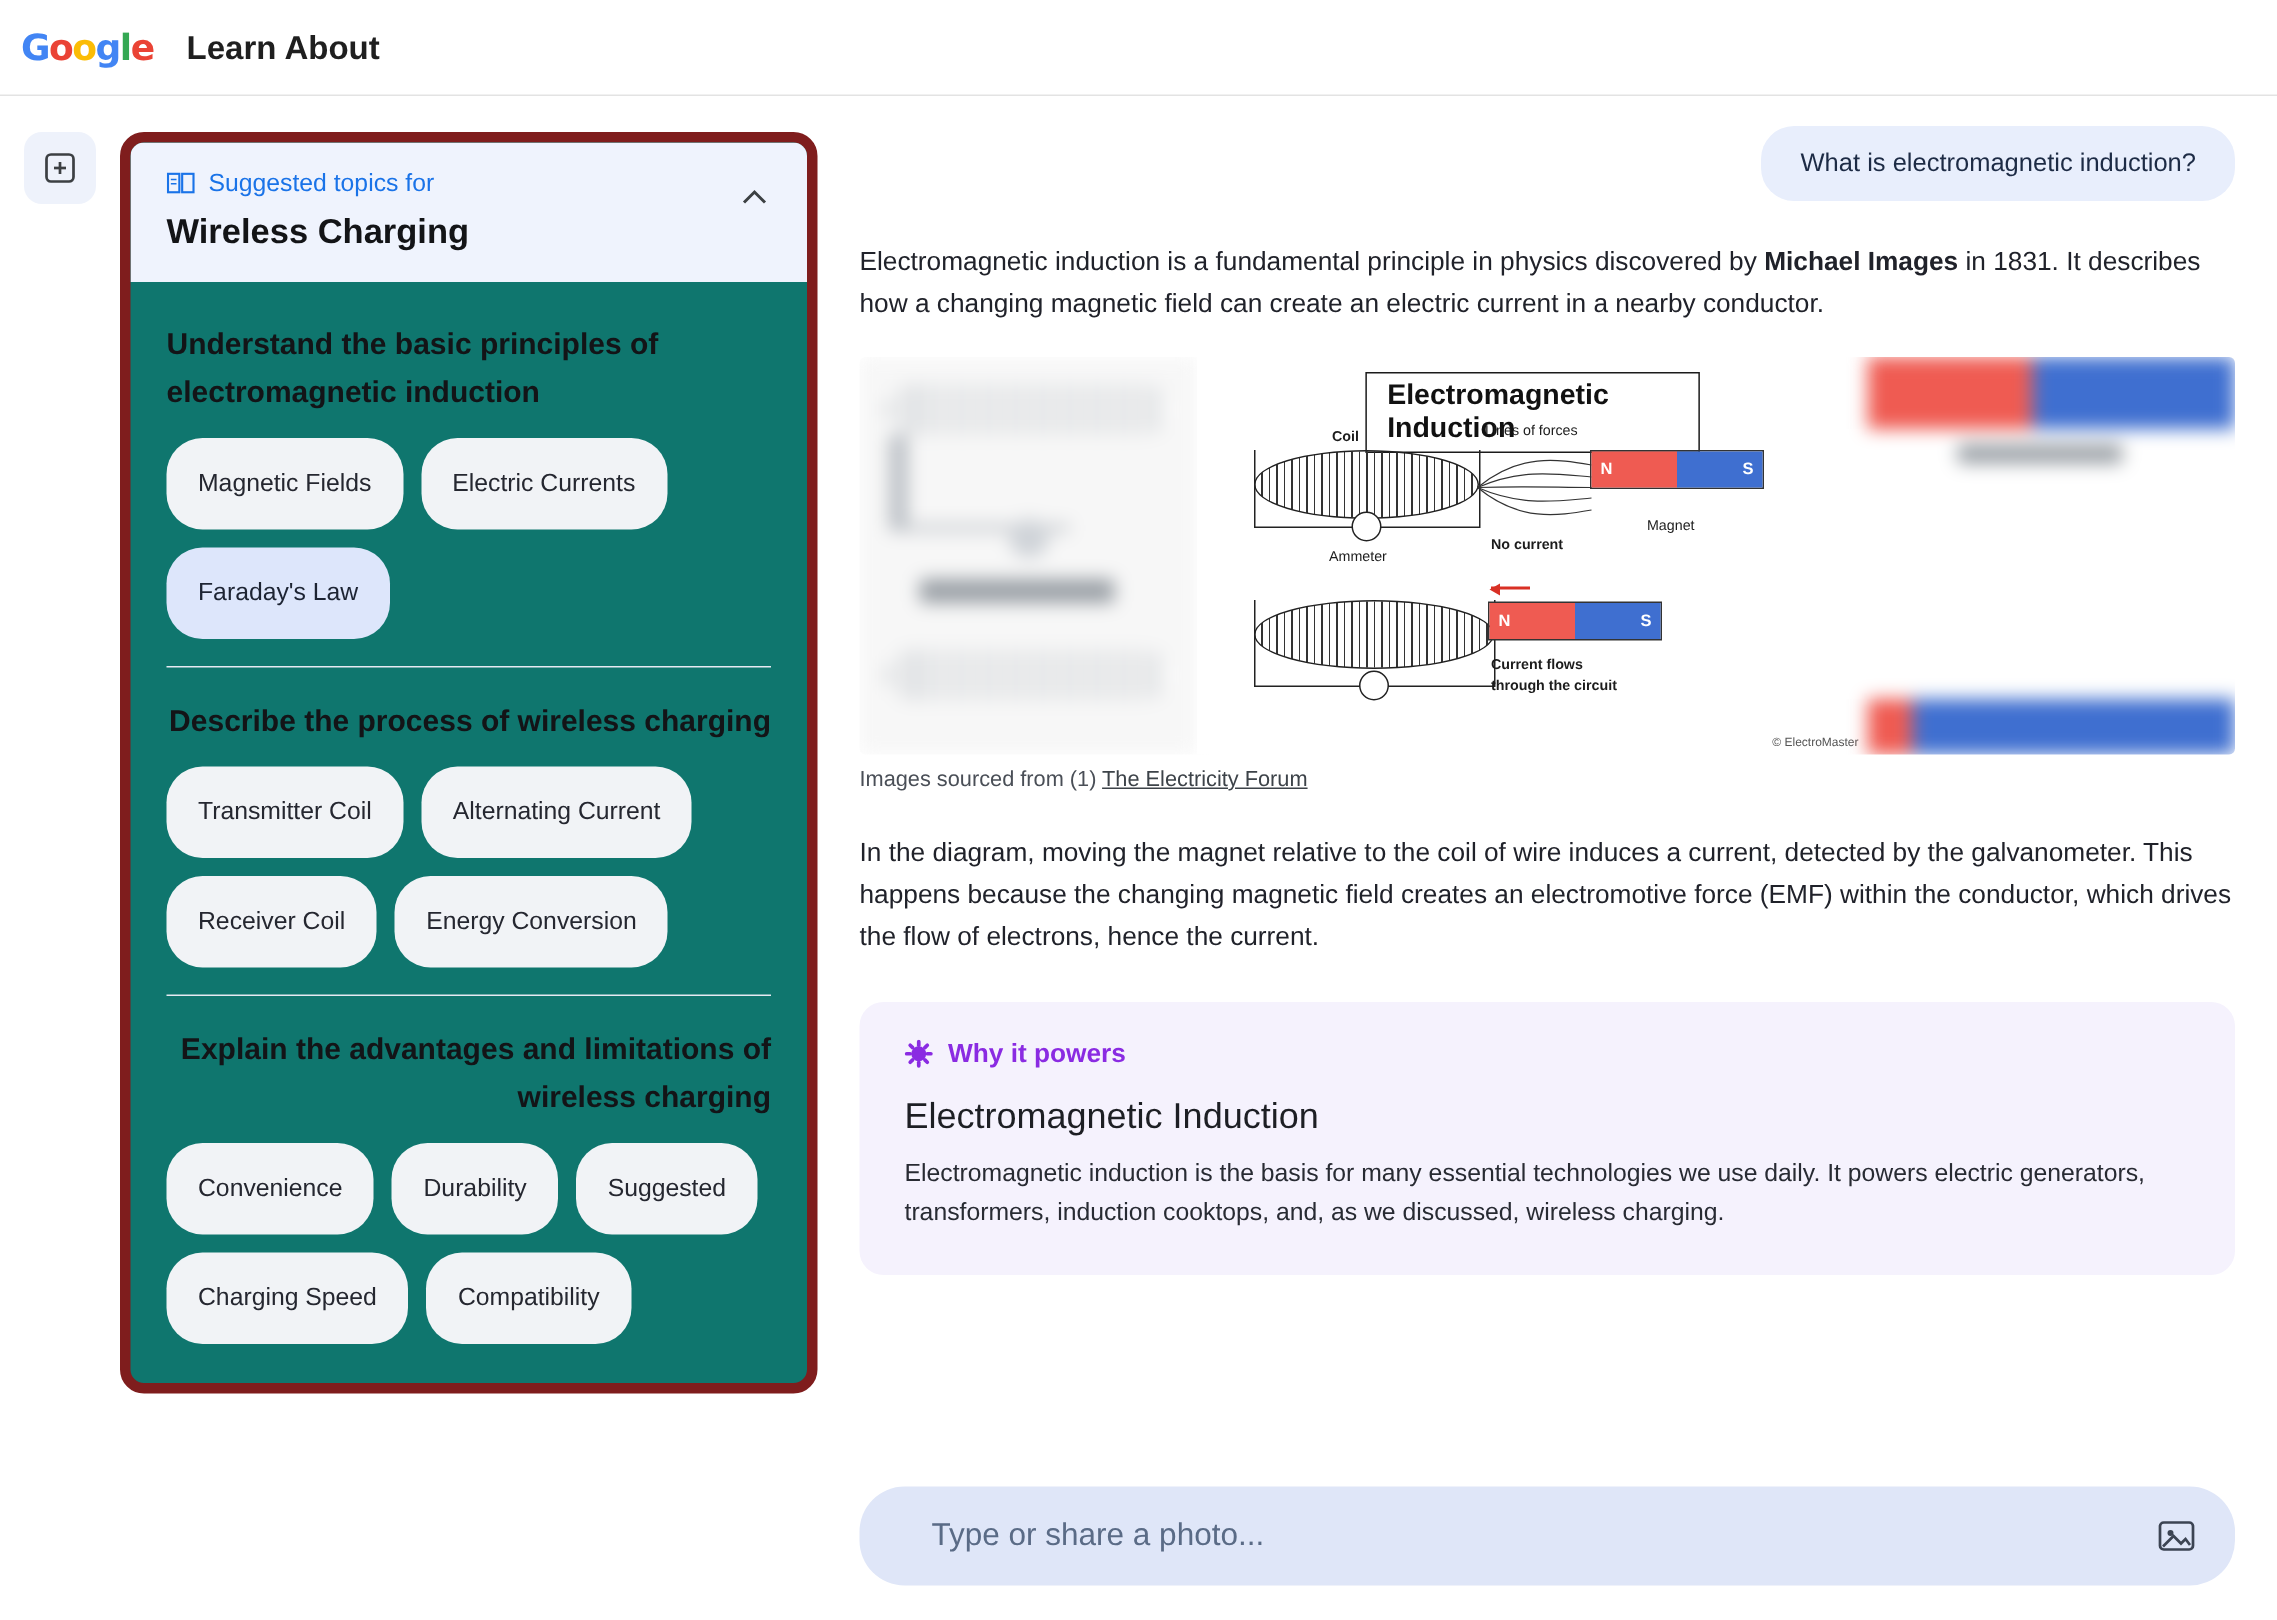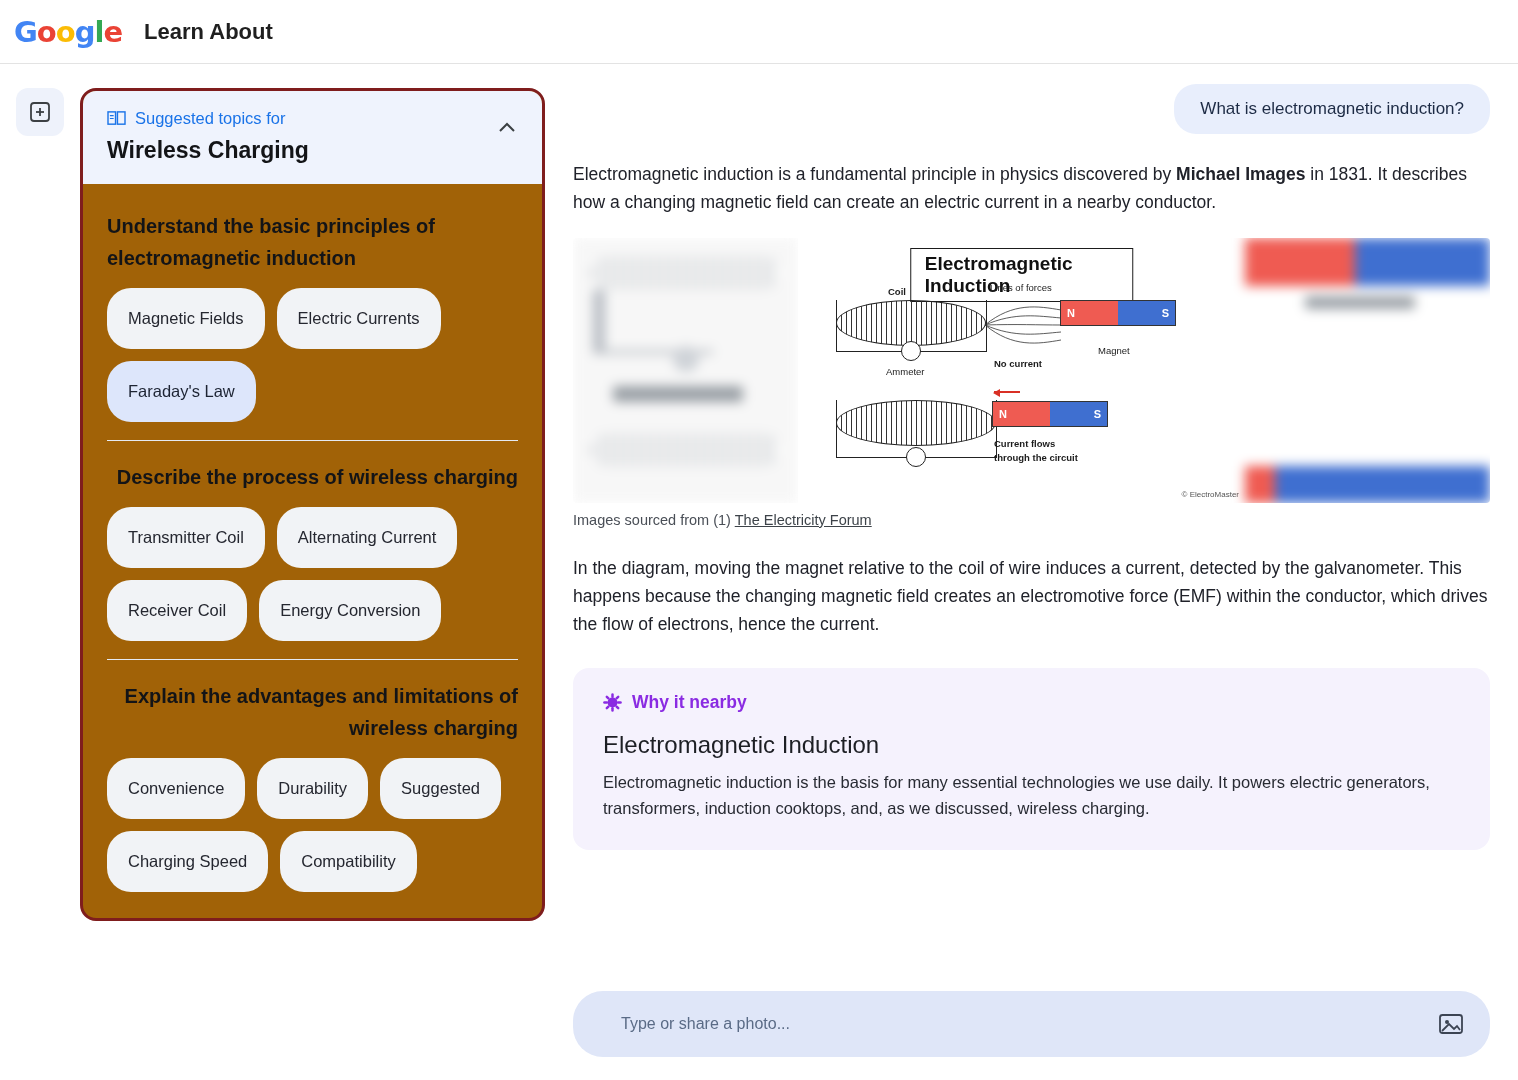--- a/index.html
+++ b/index.html
@@ -14,21 +14,21 @@
   
   .header {
     height: 64px;
     border-bottom: 1px solid #e3e3e3;
     display: flex;
     align-items: center;
     padding: 0 0 0 14px;
     background: #fff;
   }
   .glogo {
-    font-size: 29px;
+    font-size: 24px;
     font-weight: bold;
     letter-spacing: -1px;
     font-family: "DejaVu Sans", sans-serif;
     user-select: none;
   }
   .glogo span { display: inline-block; }
   .app-title {
     margin-left: 22px;
     font-size: 22px;
     color: #1f1f1f;
@@ -59,23 +59,23 @@
     cursor: pointer;
   }
 
   
   .sidebar {
     width: 465px;
     flex: 0 0 465px;
     padding-top: 24px;
   }
   .panel {
-    border: 3px solid #7f1d1d;
+    border: 7px solid #7f1d1d;
     border-radius: 16px;
-    background: #a16207;
+    background: #0f766e;
     overflow: hidden;
   }
   .panel-head {
     background: #eff3fd;
     padding: 18px 24px 20px 24px;
     position: relative;
   }
   .panel-head .eyebrow {
     display: flex; align-items: center; gap: 9px;
     color: #1a73e8;
@@ -261,21 +261,21 @@
     background: #dfe6f8;
     border-radius: 30px;
     height: 66px;
     display: flex;
     align-items: center;
     padding: 0 24px 0 46px;
   }
   .composer input {
     flex: 1 1 auto;
     border: none; background: transparent; outline: none;
-    font-size: 16px; color: #3d4a63;
+    font-size: 21px; color: #3d4a63;
     font-family: "Liberation Sans", sans-serif;
   }
   .composer input::placeholder { color: #5a6b86; }
   .img-btn { width: 30px; height: 30px; cursor: pointer; display:flex; align-items:center; justify-content:center;}
 </style>
 </head>
 <body>
 
 <div class="header">
   <div class="glogo" id="glogo"><span style="color: rgb(66, 133, 244);">G</span><span style="color: rgb(234, 67, 53);">o</span><span style="color: rgb(251, 188, 5);">o</span><span style="color: rgb(66, 133, 244);">g</span><span style="color: rgb(52, 168, 83);">l</span><span style="color: rgb(234, 67, 53);">e</span></div>
@@ -435,21 +435,21 @@
             <line x1="10" y1="1.5" x2="10" y2="4"></line>
             <line x1="10" y1="16" x2="10" y2="18.5"></line>
             <line x1="1.5" y1="10" x2="4" y2="10"></line>
             <line x1="16" y1="10" x2="18.5" y2="10"></line>
             <line x1="4" y1="4" x2="5.7" y2="5.7"></line>
             <line x1="14.3" y1="14.3" x2="16" y2="16"></line>
             <line x1="16" y1="4" x2="14.3" y2="5.7"></line>
             <line x1="5.7" y1="14.3" x2="4" y2="16"></line>
           </g>
         </svg>
-        <span>Why it nearby</span>
+        <span>Why it powers</span>
       </div>
       <h3>Electromagnetic Induction</h3>
       <p>Electromagnetic induction is the basis for many essential technologies we use daily. It powers electric generators, transformers, induction cooktops, and, as we discussed, wireless charging.</p>
     </div>
 
     <div class="composer-wrap">
       <div class="composer">
         <input type="text" placeholder="Type or share a photo..." style="">
         <div class="img-btn">
           <svg width="26" height="24" viewBox="0 0 26 24">

